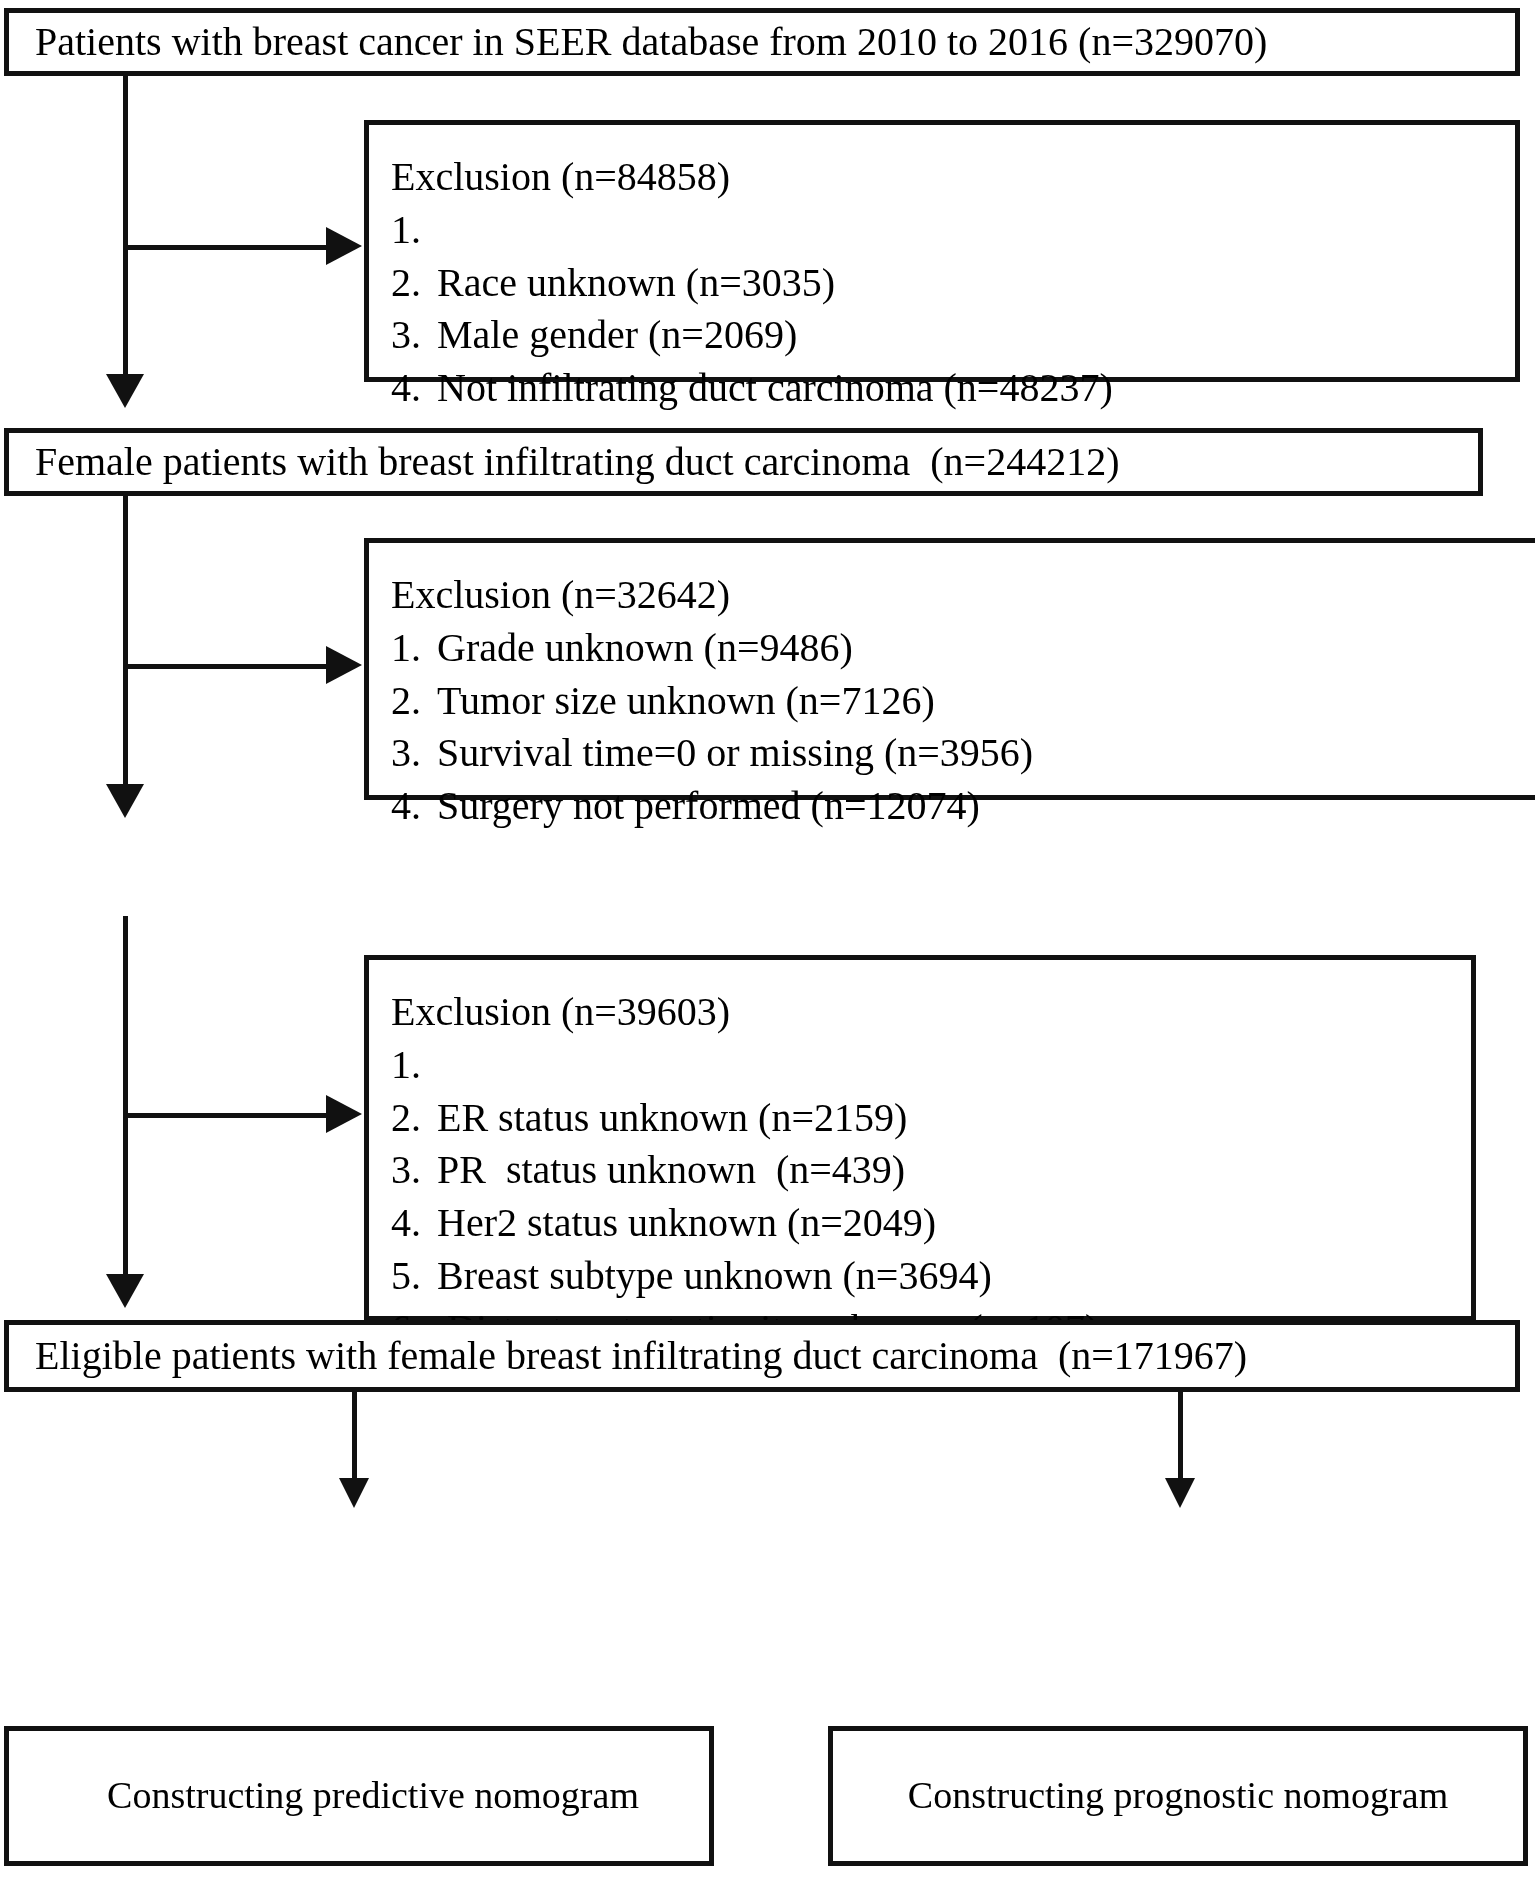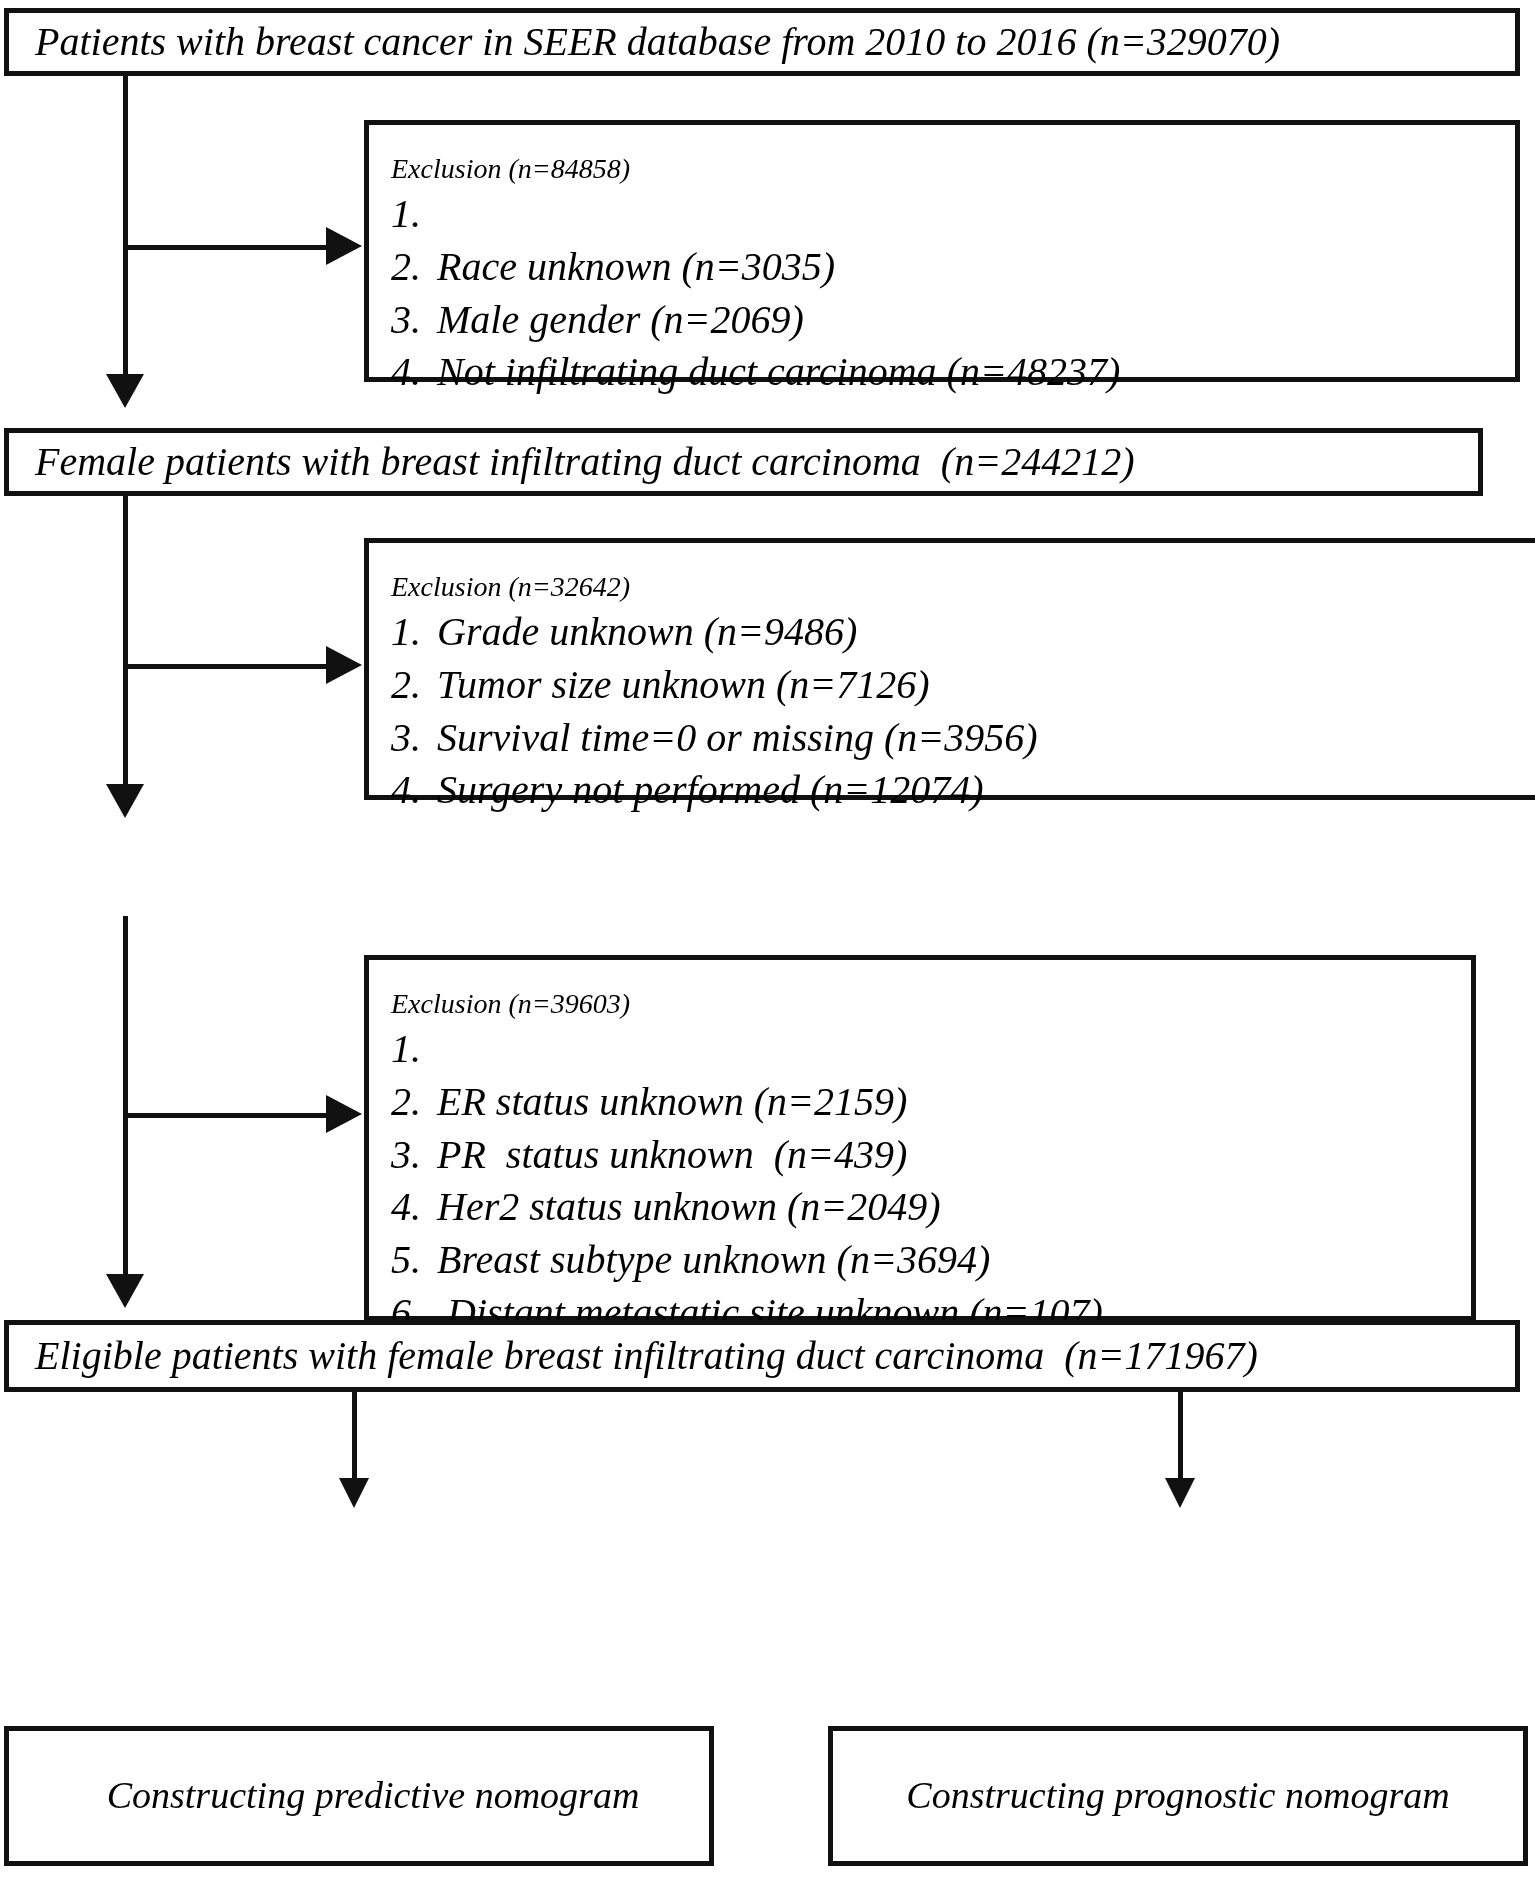--- a/index.html
+++ b/index.html
@@ -16,37 +16,36 @@
     color: #000000;
     overflow: hidden;
   }
 
   
   .box {
     position: absolute;
     box-sizing: border-box;
     border: 5px solid #111111;
     background: #ffffff;
-    font-style: italic;
   }
   .box-main {
     display: flex;
     align-items: center;
   }
   .box-main .txt {
     padding-left: 26px;
     font-size: 40px;
     line-height: 1.12;
     white-space: pre;
   }
   .box-excl {
     padding: 26px 18px 18px 22px;
   }
   .excl-title {
-    font-size: 28px;
+    font-size: 40px;
     line-height: 1.32;
     white-space: pre;
   }
   .excl-list {
     list-style: none;
     margin: 0;
     padding: 0;
   }
   .excl-list li {
     display: flex;

